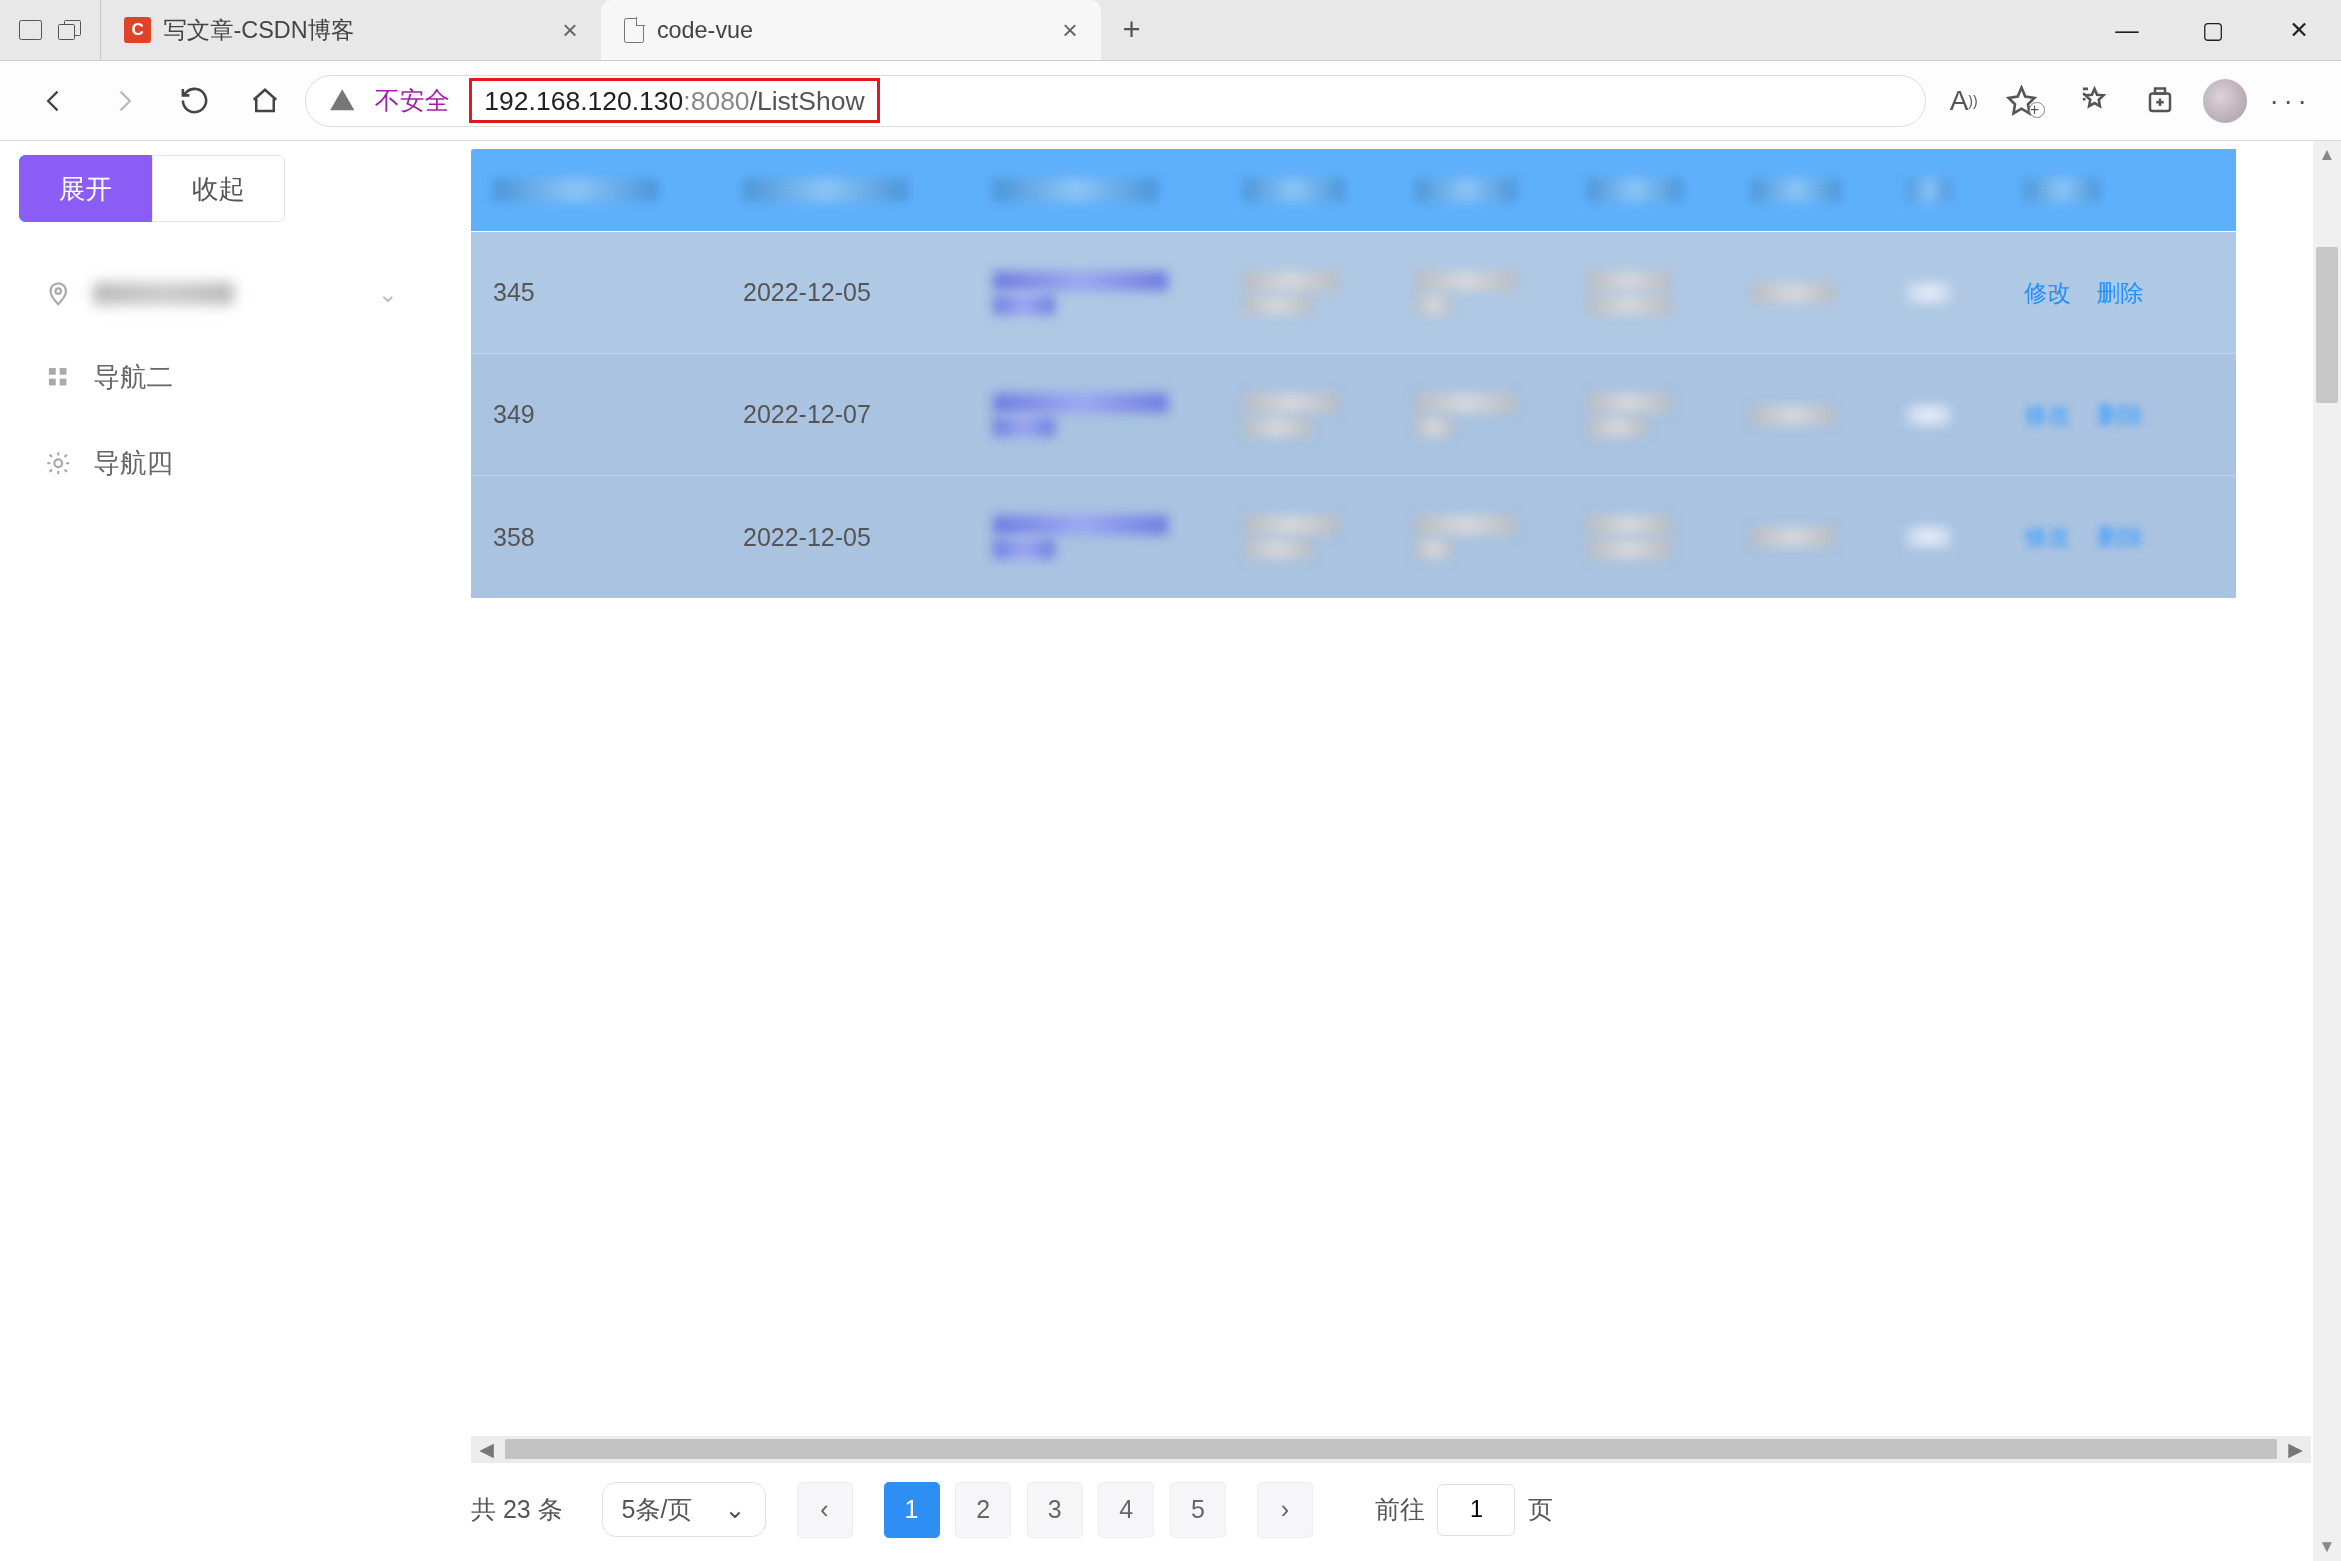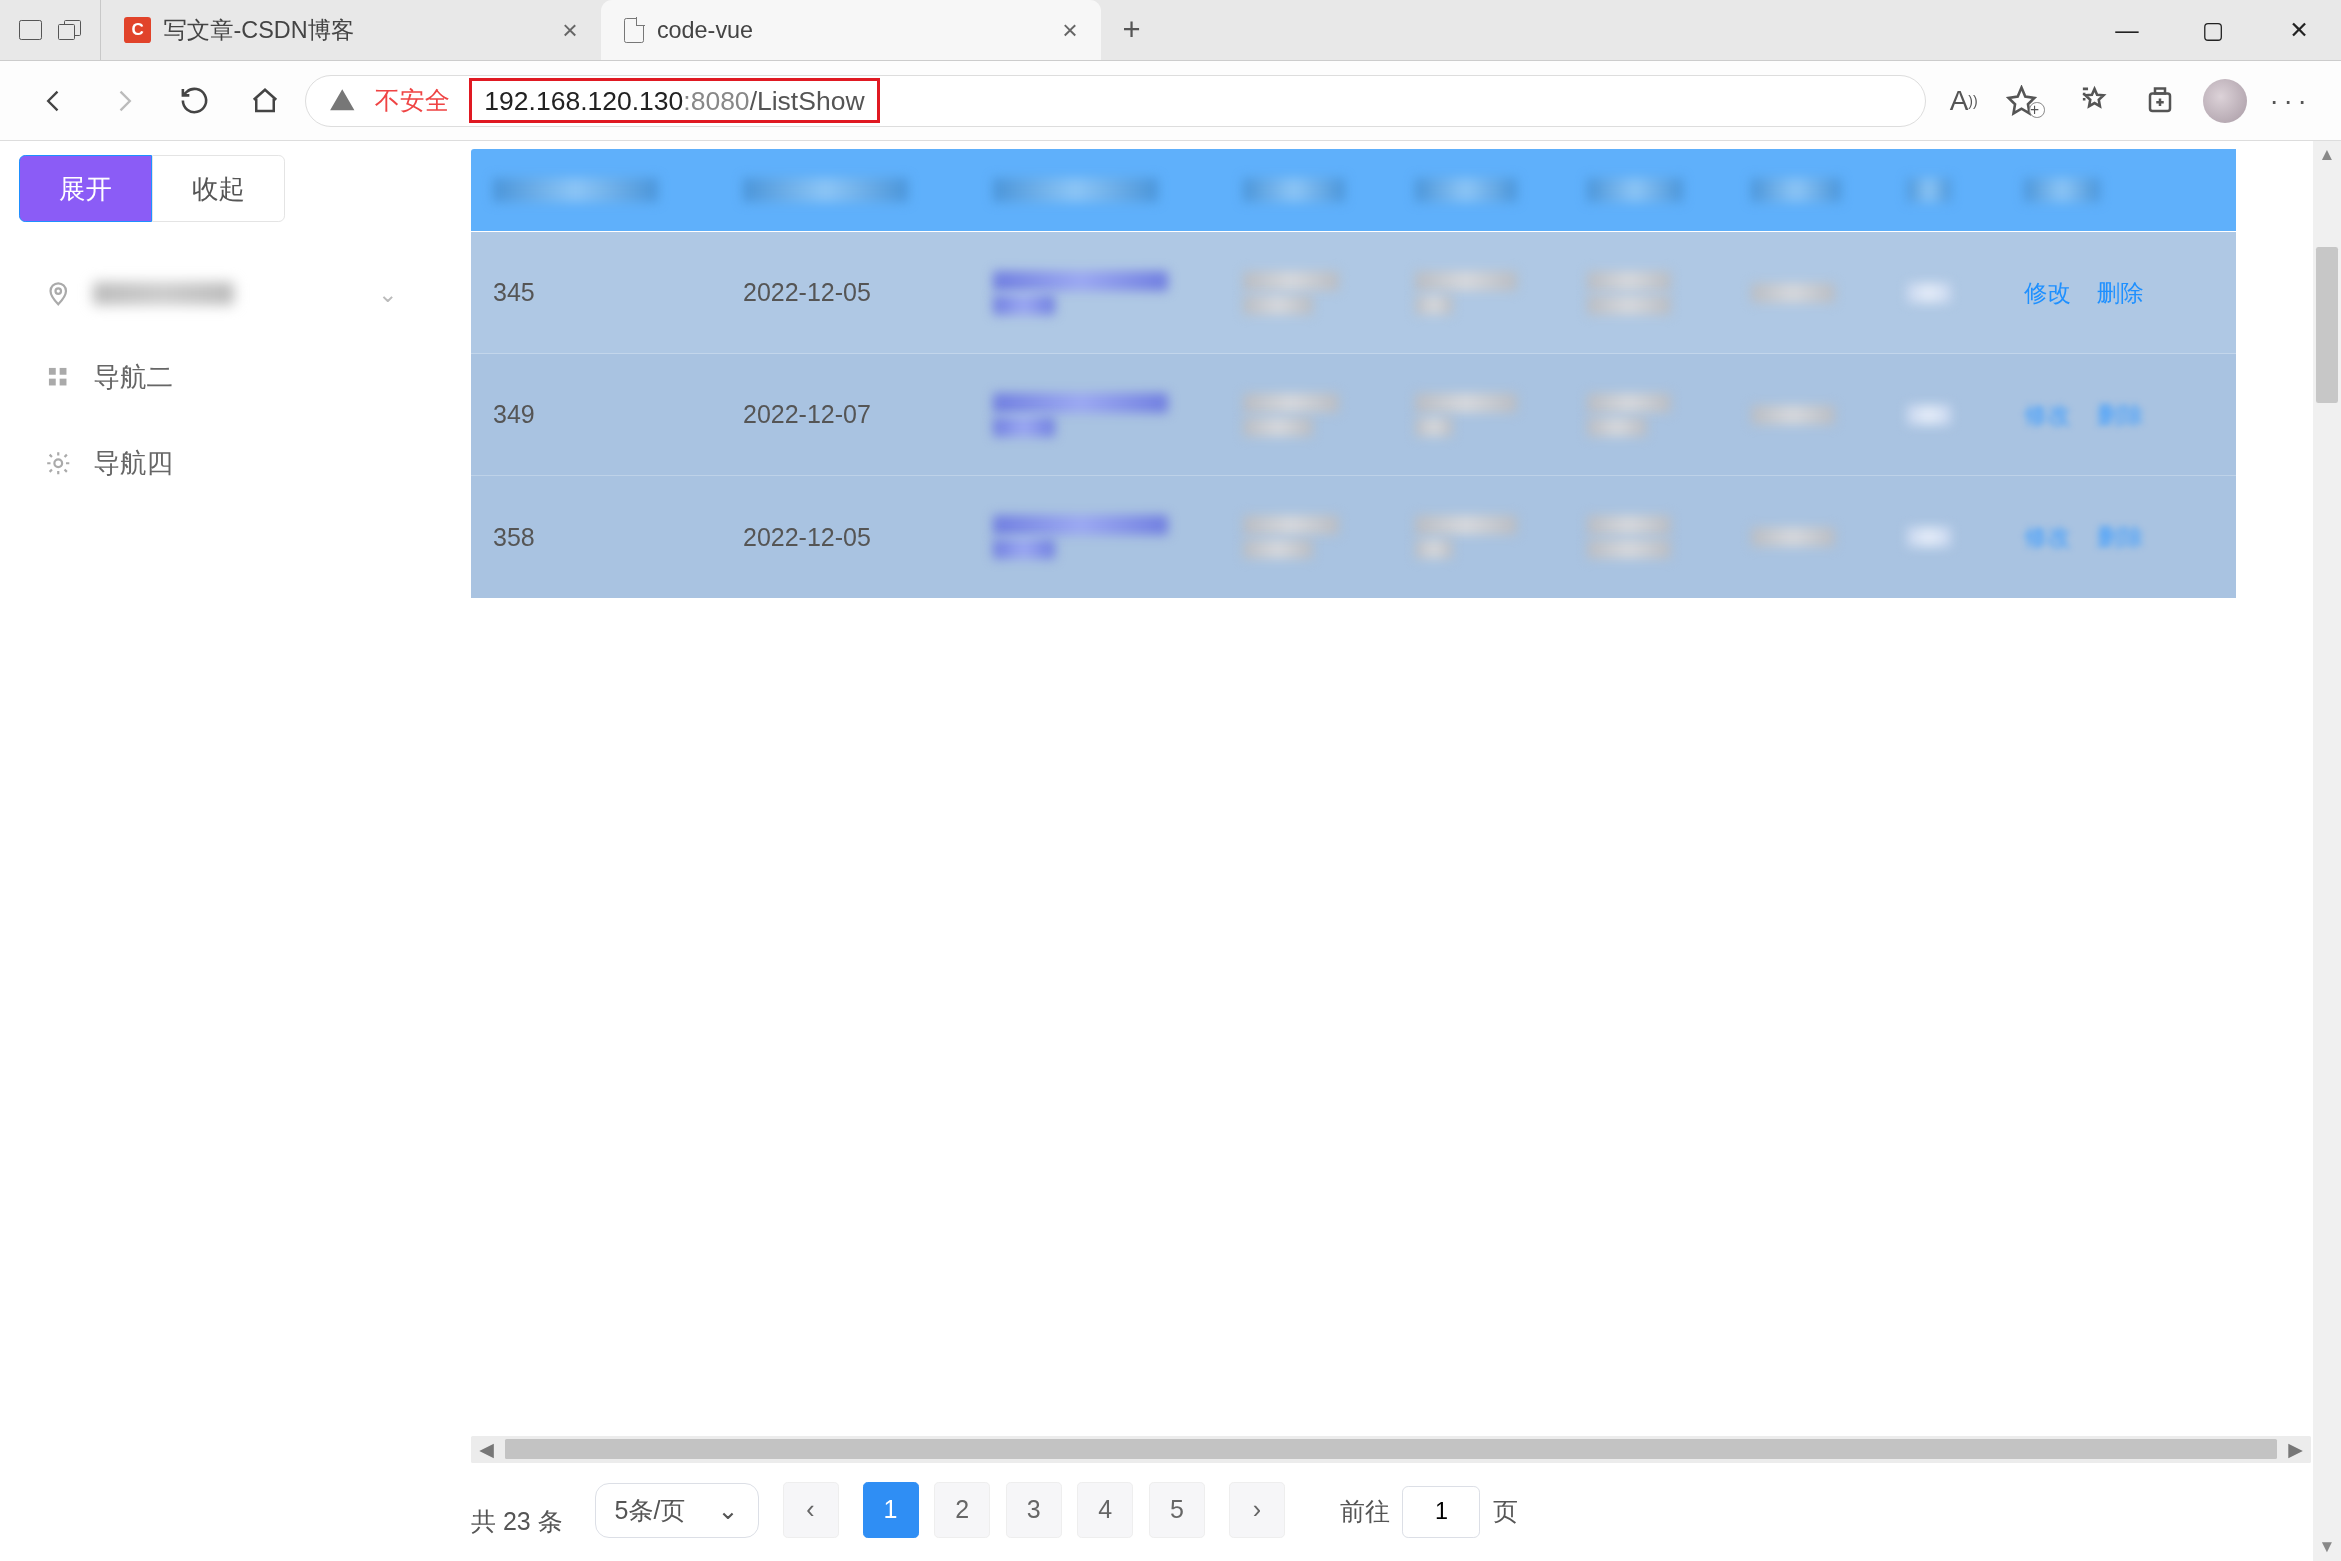--- a/index.html
+++ b/index.html
@@ -23,21 +23,21 @@
   .tab .fav.doc { border:1.6px solid #777; border-radius:2.3px; position:relative; width:20px; height:25px; }
   .tab .fav.doc::after { content:""; position:absolute; top:-1.6px; right:-1.6px; width:7.8px; height:7.8px; background:#f7f7f7; border-left:1.6px solid #777; border-bottom:1.6px solid #777; }
   .newtab { width:61px; display:flex; align-items:center; justify-content:center; font-size:31px; color:#555; }
   .winctrl { margin-left:auto; display:flex; }
   .winctrl div { width:86px; display:flex; align-items:center; justify-content:center; font-size:23.4px; color:#222; }
 
   .addrbar { height:80px; background:#fdfdfd; display:flex; align-items:center; padding:0 23.4px; gap:9.4px; border-bottom:0.8px solid #ddd; }
   .nav-ico { width:61px; height:61px; display:flex; align-items:center; justify-content:center; font-size:28px; color:#444; border-radius:7.8px; }
   .url-field { flex:1; height:52px; background:#fff; border:0.8px solid #ddd; border-radius:26px; display:flex; align-items:center; padding:0 23.4px; gap:19px; }
   .url-warn { font-size:23.4px; color:#555; }
-  .url-insecure { font-size:25px; color:#ef4444; }
+  .url-insecure { font-size:25px; color:#a21caf; }
   .url-box { border:3.1px solid #e01922; padding:3.1px 12.5px; font-size:26.5px; font-family: Consolas, monospace; }
   .url-box .host { color:#222; }
   .url-box .port { color:#888; }
   .url-box .path { color:#555; }
   .addr-ico { width:56px; height:56px; display:flex; align-items:center; justify-content:center; font-size:28px; color:#555; }
   .avatar { width:44px; height:44px; border-radius:50%; background: radial-gradient(circle at 40% 40%, #dcd2d8, #a89aa4); }
 
   
   .app { display:flex; height: calc(1561px - 141px); position:relative; }
   .sidebar { width: 440px; padding: 14px 19px; }
@@ -76,21 +76,21 @@
   .cb-light { background:linear-gradient(90deg,#c9d7ef,#e4ecf8,#c9d7ef); }
   .op a { color:#1e90ff; font-size:23.4px; margin-right:19px; text-decoration:none; }
   .op .ob { filter:blur(3.1px); color:#3b9cff; }
 
   colgroup .c0{width:250px}.c1{width:250px}.c2{width:250px}.c3{width:172px}.c4{width:172px}.c5{width:164px}.c6{width:156px}.c7{width:117px}.c8{width:234px}
 
   .hscroll { height:26.5px; background:#ececec; display:flex; align-items:center; border-radius:1.6px; margin-top:4.7px; }
   .hscroll .larrow,.hscroll .rarrow{ width:31px; text-align:center; color:#777; font-size:19px; }
   .hscroll .thumb { flex:1; margin:0 3.1px; height:20px; background:#c3c3c3; border-radius:1.6px; width:92%; }
 
-  .pager { display:flex; align-items:flex-end; gap:24px; margin-top:19px; font-size:25px; color:#555; }
+  .pager { display:flex; align-items:center; gap:31px; margin-top:19px; font-size:25px; color:#555; }
   .pager .total { margin-right:7.8px; }
   .pager .select { width:164px; height:55px; border:0.8px solid #dcdfe6; border-radius:14px; display:flex; align-items:center; justify-content:space-between; padding:0 19px; color:#555; }
   .pager .pg { width:56px; height:56px; border:0.8px solid #eee; background:#f6f6f8; border-radius:4.7px; display:flex; align-items:center; justify-content:center; color:#666; }
   .pager .pg.active { background:#2f8ef4; color:#fff; border-color:#2f8ef4; }
   .pager .jump input { width:78px; height:52px; border:0.8px solid #dcdfe6; border-radius:6.2px; text-align:center; font-size:23.4px; }
 
   
   .os-scroll { position:absolute; right:0; top:141px; bottom:0; width:28px; background:#f0f0f0; display:flex; flex-direction:column; }
   .os-scroll .tri { height:28px; text-align:center; color:#888; font-size:17px; line-height:28px; }
   .os-scroll .track { flex:1; position:relative; }

